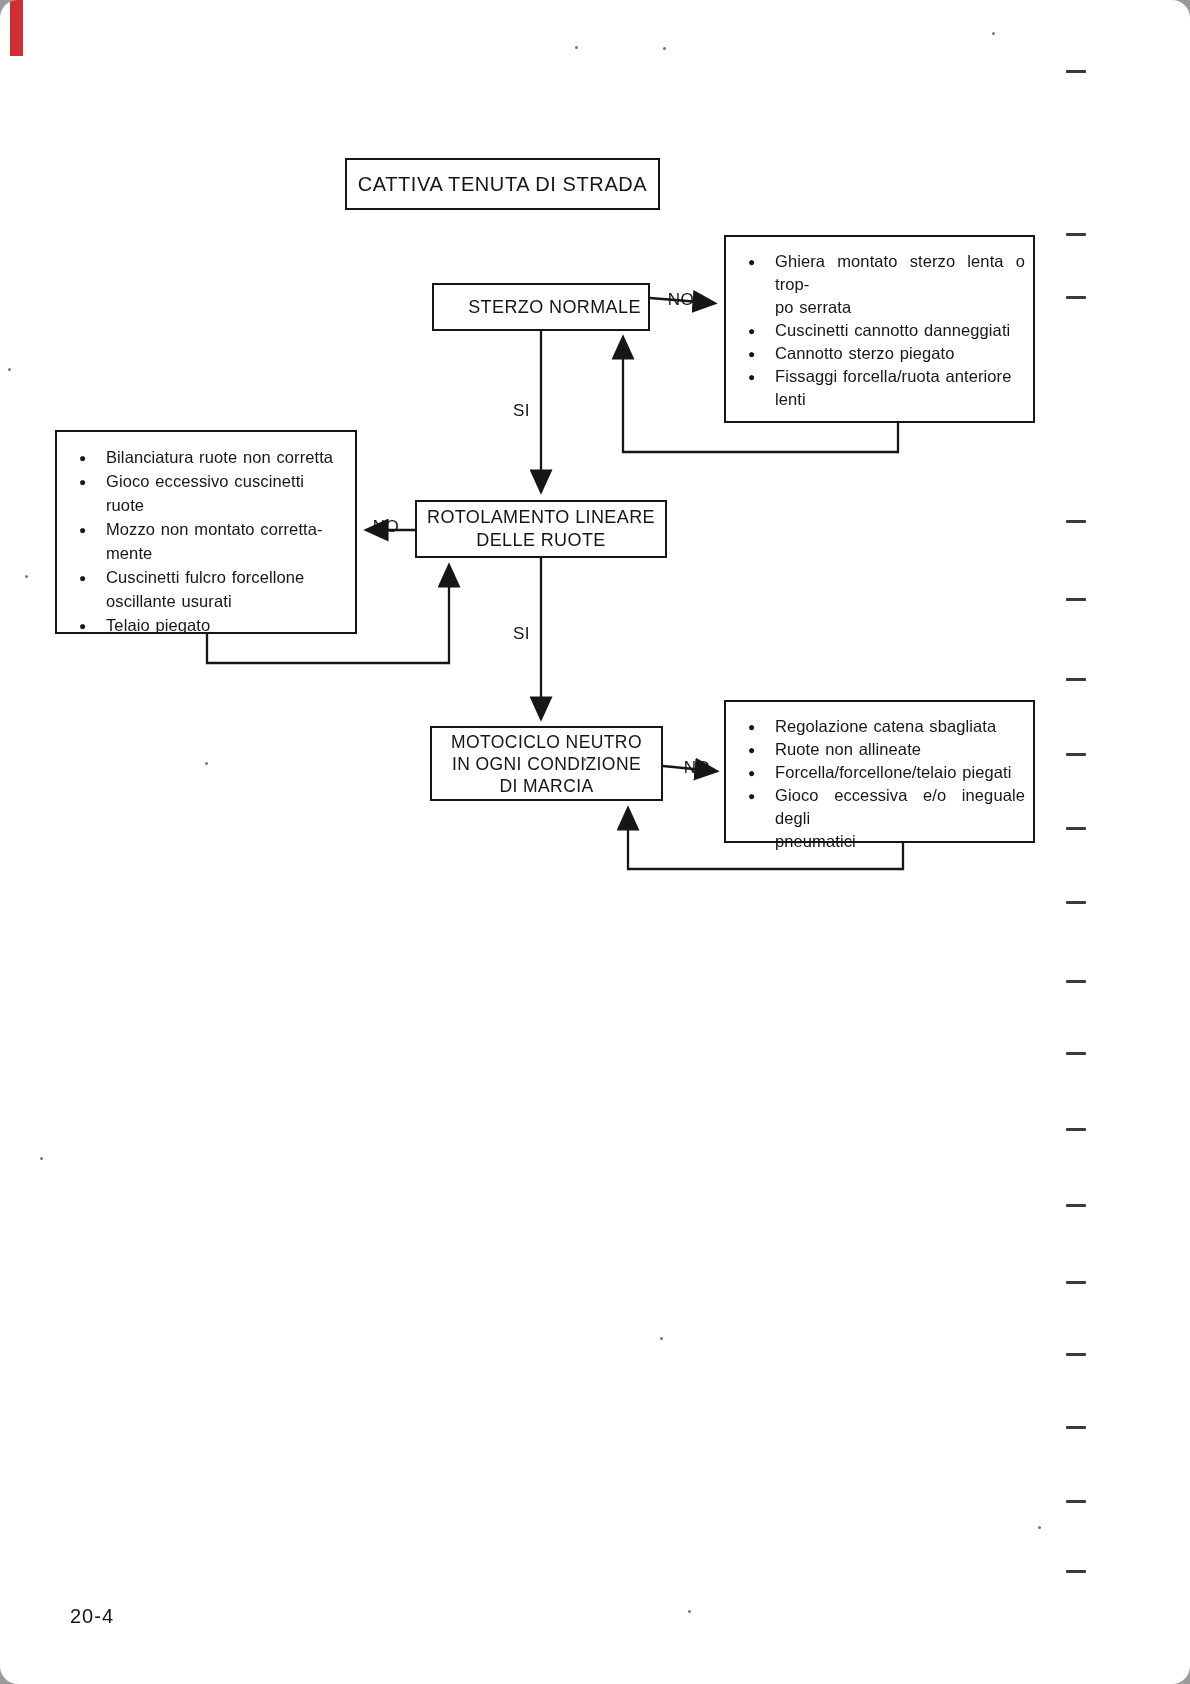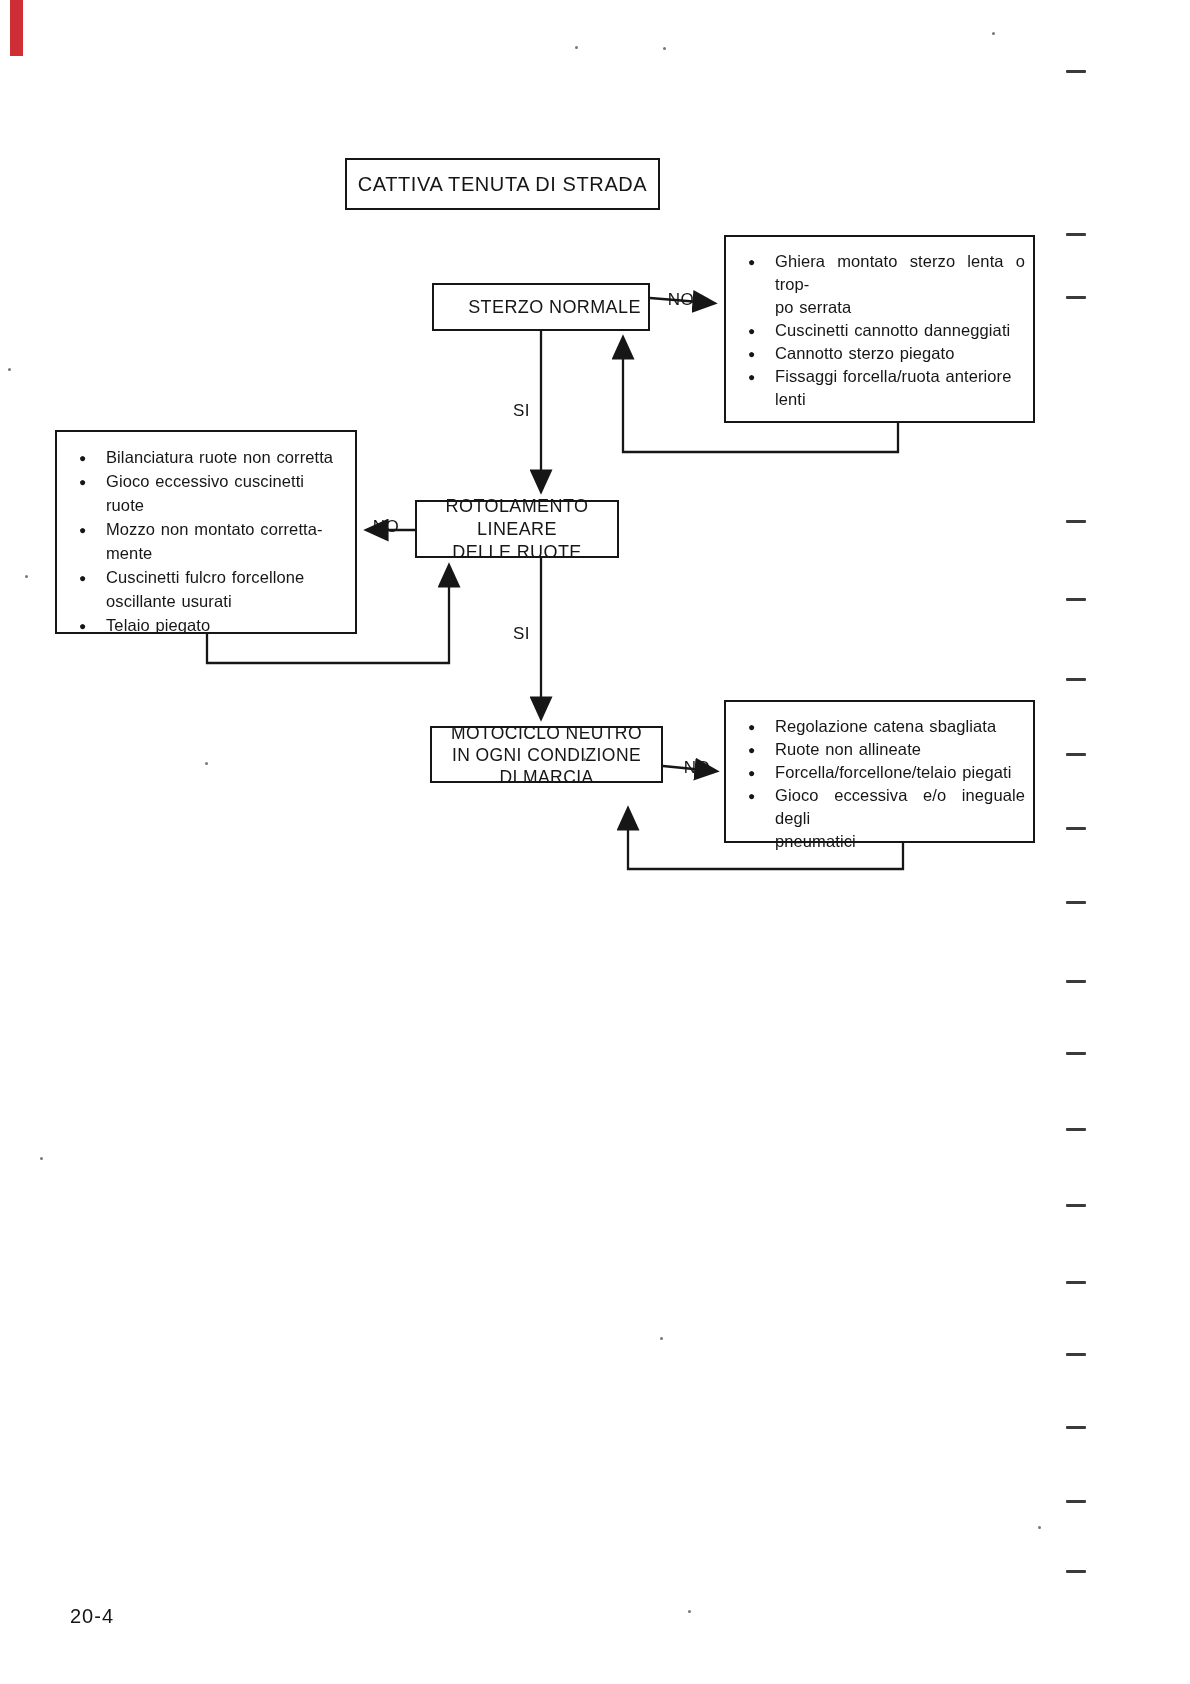--- a/index.html
+++ b/index.html
@@ -3,20 +3,21 @@
 <meta charset="utf-8">
 <style>
   html,body{margin:0;padding:0;background:#9a9a9a;}
   .sheet{
     position:relative;
     width:1190px;height:1684px;
     background:#ffffff;
     overflow:hidden;
     font-family:"Liberation Sans","DejaVu Sans",sans-serif;
     color:#161616;
+    border-radius:18px;
   }
   .red-tab{position:absolute;left:10px;top:0;width:13px;height:56px;background:#cf2e35;}
   .fbox{
     position:absolute;border:2.5px solid #161616;background:#fff;
     box-sizing:border-box;
   }
   .node{
     display:flex;flex-direction:column;align-items:center;justify-content:center;
     text-align:center;font-size:18px;letter-spacing:.4px;line-height:23px;
     white-space:pre-line;
@@ -63,26 +64,26 @@
   </svg>
 
   <div class="fbox node title-box" style="left:345px;top:158px;width:315px;height:52px;">
     <span>CATTIVA TENUTA DI STRADA</span>
   </div>
 
   <div class="fbox node" style="left:432px;top:283px;width:218px;height:48px;padding-left:27px;">
     <span>STERZO NORMALE</span>
   </div>
 
-  <div class="fbox node" style="left:415px;top:500px;width:204px;height:58px;">
+  <div class="fbox node" style="left:415px;top:500px;width:252px;height:58px;">
     <span>ROTOLAMENTO LINEARE
 DELLE RUOTE</span>
   </div>
 
-  <div class="fbox node" style="left:430px;top:726px;width:233px;height:57px;font-size:17.5px;line-height:22px;">
+  <div class="fbox node" style="left:430px;top:726px;width:233px;height:75px;font-size:17.5px;line-height:22px;">
     <span>MOTOCICLO NEUTRO
 IN OGNI CONDIZIONE
 DI MARCIA</span>
   </div>
 
   <div class="fbox cause" style="left:724px;top:235px;width:311px;height:188px;">
     <ul>
       <li>
           <span class="bullet">●</span>
           <span class="txt">Ghiera montato sterzo lenta o trop-

